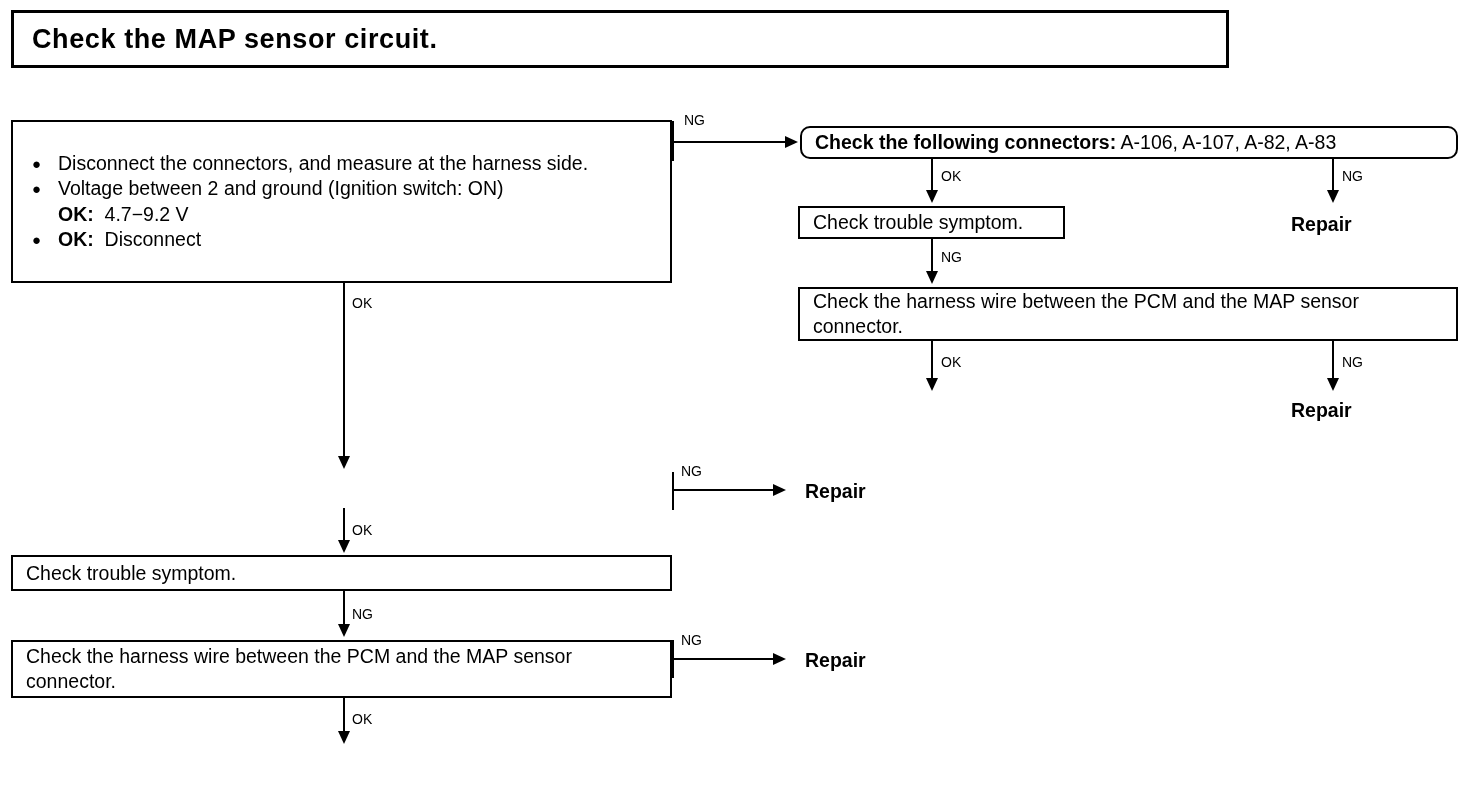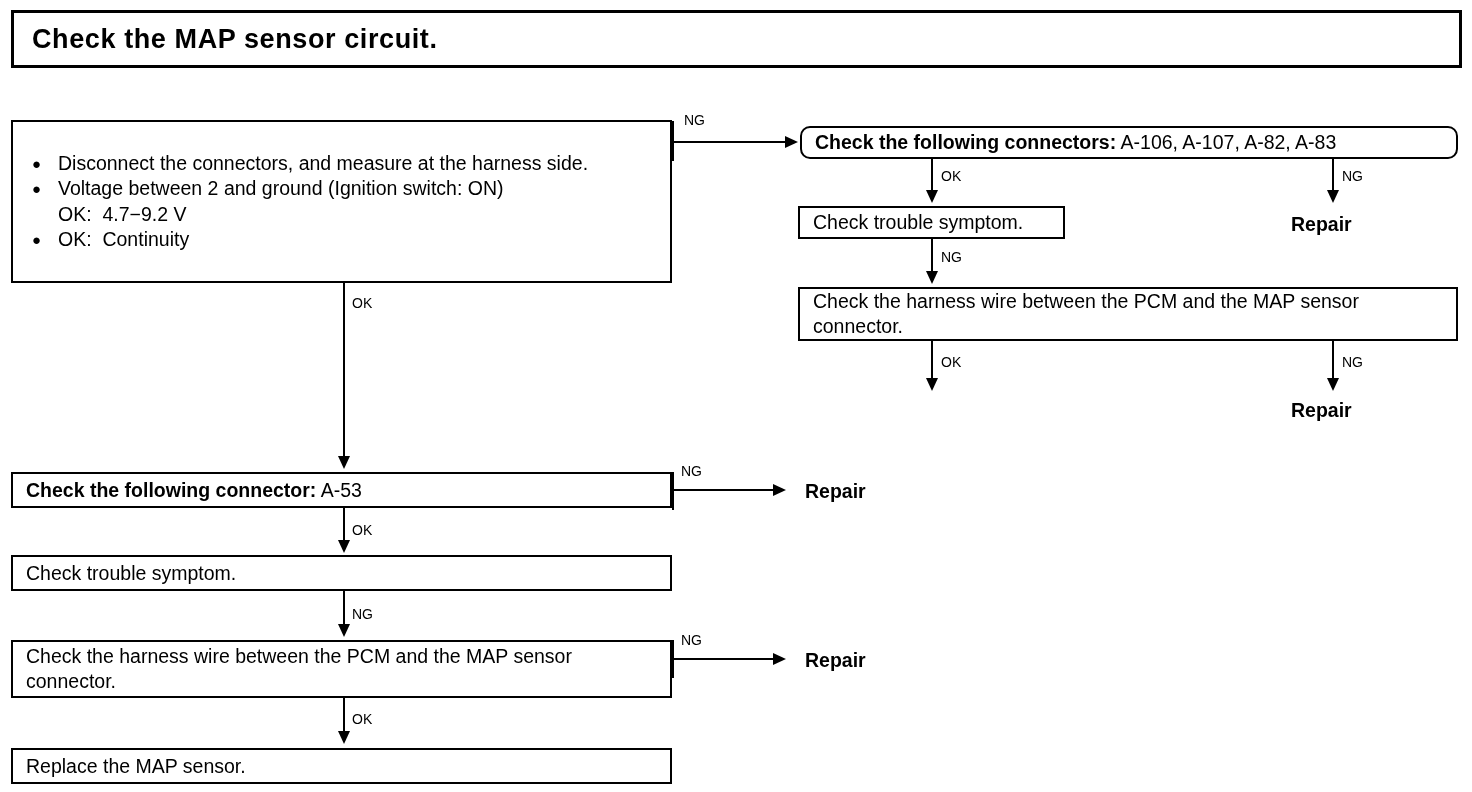--- a/index.html
+++ b/index.html
@@ -62,21 +62,21 @@
   .bullet {
     width: 26px;
     flex: 0 0 26px;
     text-align: left;
     padding-left: 6px;
     font-size: 15px;
     line-height: 25.5px;
   }
   .bullet-body { flex: 1 1 auto; }
   .okval { display: inline-block; }
-  .okval .k { font-weight: normal; margin-top: 48px; }
+  .okval .k { font-weight: bold; margin-top: 48px; }
 
   
   .vline {
     position: absolute;
     width: 2px;
     background: #000;
   }
   .hline {
     position: absolute;
     height: 2px;
@@ -107,21 +107,21 @@
     font-size: 19.5px;
     font-weight: bold;
     white-space: nowrap;
   }
 </style>
 </head>
 <body>
 
 <div class="canvas">
 
-  <div class="box" style="left:11px; top:10px; width:1451px; height:58px; border-width:3px;">
+  <div class="box" style="left:11px; top:10px; width:1218px; height:58px; border-width:3px;">
     <div class="box-title">Check the MAP sensor circuit.</div>
   </div>
 
   <div class="box" style="left:11px; top:120px; width:661px; height:163px;">
     <div class="meas">
 
       <div class="bullet-row">
         <div class="bullet">●</div>
         <div class="bullet-body">
           <div class="line">Disconnect the connectors, and measure at the harness side.</div>
@@ -137,21 +137,21 @@
             &nbsp;<span>4.7−9.2 V</span>
           </div>
         </div>
       </div>
 
       <div class="bullet-row">
         <div class="bullet">●</div>
         <div class="bullet-body">
           <div class="line okval">
             <span class="k">OK:</span>
-            &nbsp;<span>Continuity</span>
+            &nbsp;<span>Disconnect</span>
           </div>
         </div>
       </div>
     </div>
   </div>
 
   <div class="vline" style="left:672px; top:121px; height:40px;"></div>
   <div class="hline" style="left:672px; top:141px; width:114px;"></div>
   <div class="arrow-right" style="left:785px; top:136px;"></div>
   <div class="edge-label" style="left:684px; top:111px;">NG</div>
@@ -191,26 +191,20 @@
   <div class="vline" style="left:931px; top:341px; height:40px;"></div>
   <div class="arrow-down" style="left:926px; top:378px;"></div>
   <div class="edge-label" style="left:941px; top:353px;">OK</div>
 
   <div class="vline" style="left:1332px; top:341px; height:40px;"></div>
   <div class="arrow-down" style="left:1327px; top:378px;"></div>
   <div class="edge-label" style="left:1342px; top:353px;">NG</div>
   <div class="terminal" style="left:1291px; top:399px;">Repair</div>
 
 
-  <div class="box" style="left:11px; top:472px; width:661px; height:36px;">
-    <div class="box-text">
-      <span class="bold">Check the following connector:</span>
-      <span>A-53</span>
-    </div>
-  </div>
 
   <div class="vline" style="left:672px; top:472px; height:38px;"></div>
   <div class="hline" style="left:672px; top:489px; width:102px;"></div>
   <div class="arrow-right" style="left:773px; top:484px;"></div>
   <div class="edge-label" style="left:681px; top:462px;">NG</div>
   <div class="terminal" style="left:805px; top:480px;">Repair</div>
 
   <div class="vline" style="left:343px; top:508px; height:34px;"></div>
   <div class="arrow-down" style="left:338px; top:540px;"></div>
   <div class="edge-label" style="left:352px; top:521px;">OK</div>
@@ -230,17 +224,14 @@
   <div class="vline" style="left:672px; top:640px; height:38px;"></div>
   <div class="hline" style="left:672px; top:658px; width:102px;"></div>
   <div class="arrow-right" style="left:773px; top:653px;"></div>
   <div class="edge-label" style="left:681px; top:631px;">NG</div>
   <div class="terminal" style="left:805px; top:649px;">Repair</div>
 
   <div class="vline" style="left:343px; top:698px; height:36px;"></div>
   <div class="arrow-down" style="left:338px; top:731px;"></div>
   <div class="edge-label" style="left:352px; top:710px;">OK</div>
 
-  <div class="box" style="left:11px; top:748px; width:661px; height:36px;">
-    <div class="box-text">Replace the MAP sensor.</div>
-  </div>
 
 </div>
 
 </body></html>

